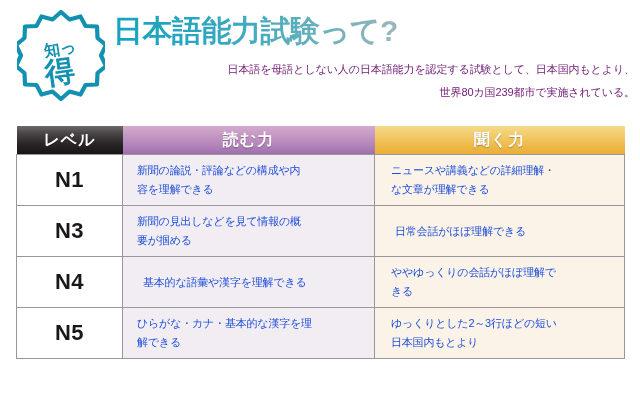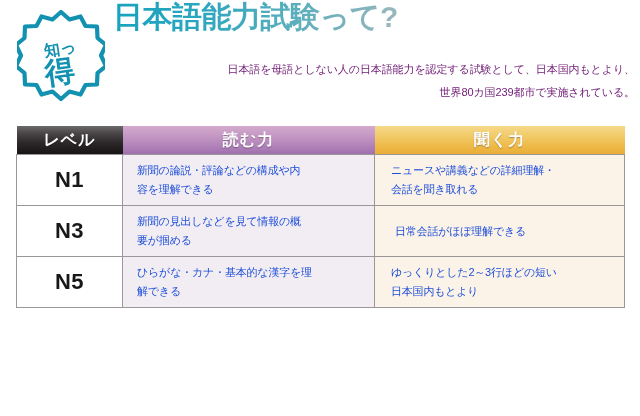--- a/index.html
+++ b/index.html
@@ -27,21 +27,21 @@
   #badge {
     position: absolute;
     left: 17px; top: 10px;
     width: 88px; height: 92px;
   }
   #badge svg { display: block; width: 88px; height: 92px; }
 
   
   #title {
     position: absolute;
-    left: 113px; top: 0;
+    left: 113px; top: 14px;
     font-size: 30px;
     font-weight: 700;
     letter-spacing: -0.5px;
     line-height: 34px;
     white-space: nowrap;
     background: linear-gradient(100deg, #16a3bd 0%, #2aa6c0 30%, #58aebc 62%, #86b4bc 88%, #9cb8bd 100%);
     -webkit-background-clip: text;
     background-clip: text;
     color: transparent;
     -webkit-text-fill-color: transparent;
@@ -175,39 +175,51 @@
       <td class="c-lv">N1</td>
       <td class="c-rd">
         <span class="cell">
           <span>新聞の論説・評論などの構成や内</span><br>
           <span>容を理解できる</span>
         </span>
       </td>
       <td class="c-ls">
         <span class="cell">
           <span>ニュースや講義などの詳細理解・</span><br>
-          <span>会話を聞き取れる</span>
+          <span>な文章が理解できる</span>
         </span>
       </td>
     </tr>
 
 
     <tr>
       <td class="c-lv">N3</td>
       <td class="c-rd">
         <span class="cell">
           <span>新聞の見出しなどを見て情報の概</span><br>
           <span>要が掴める</span>
         </span>
       </td>
       <td class="c-ls">
         <span class="cell single">日常会話がほぼ理解できる</span>
       </td>
     </tr>
 
+    <tr>
+      <td class="c-lv">N4</td>
+      <td class="c-rd">
+        <span class="cell single">基本的な語彙や漢字を理解できる</span>
+      </td>
+      <td class="c-ls">
+        <span class="cell">
+          <span>ややゆっくりの会話がほぼ理解で</span><br>
+          <span>きる</span>
+        </span>
+      </td>
+    </tr>
 
     <tr>
       <td class="c-lv">N5</td>
       <td class="c-rd">
         <span class="cell">
           <span>ひらがな・カナ・基本的な漢字を理</span><br>
           <span>解できる</span>
         </span>
       </td>
       <td class="c-ls">

